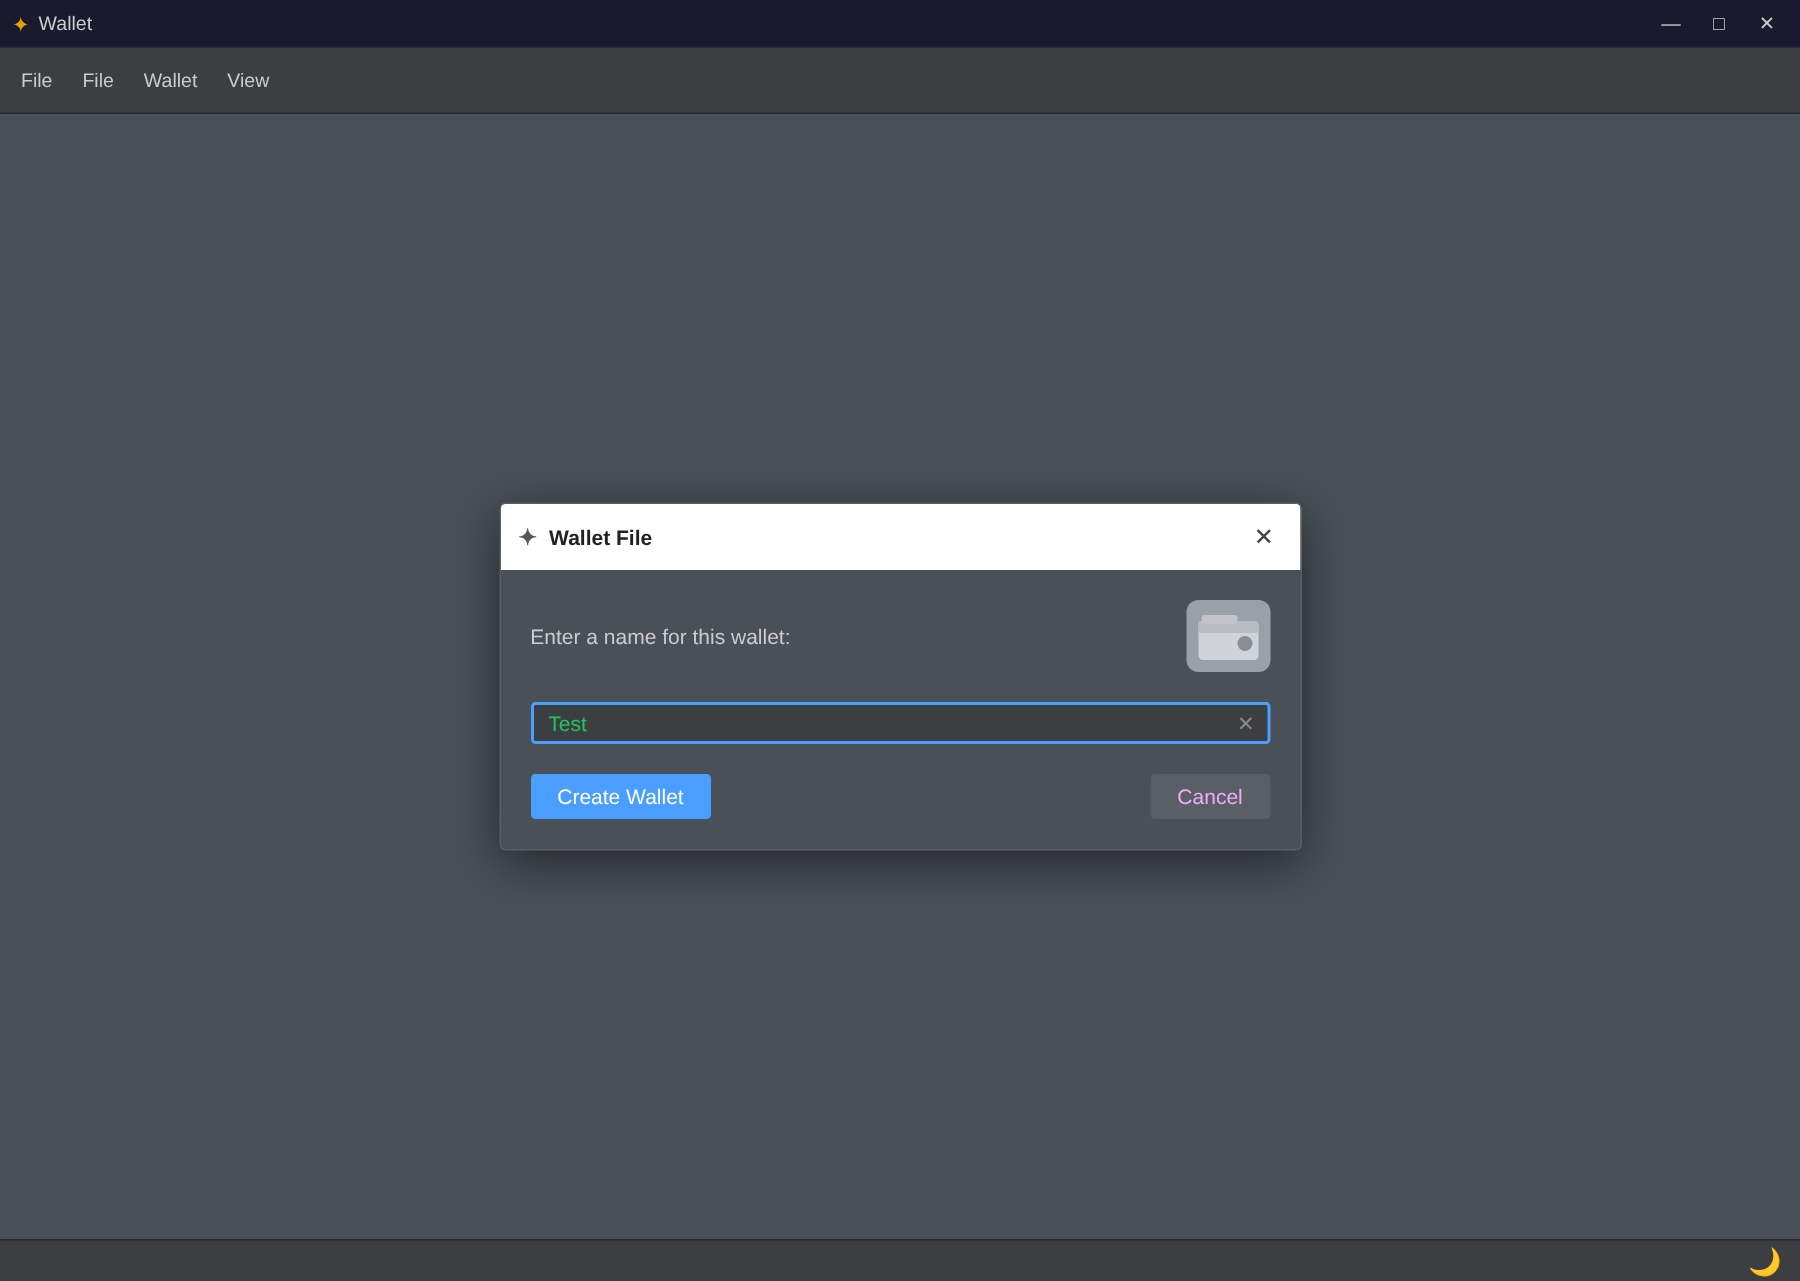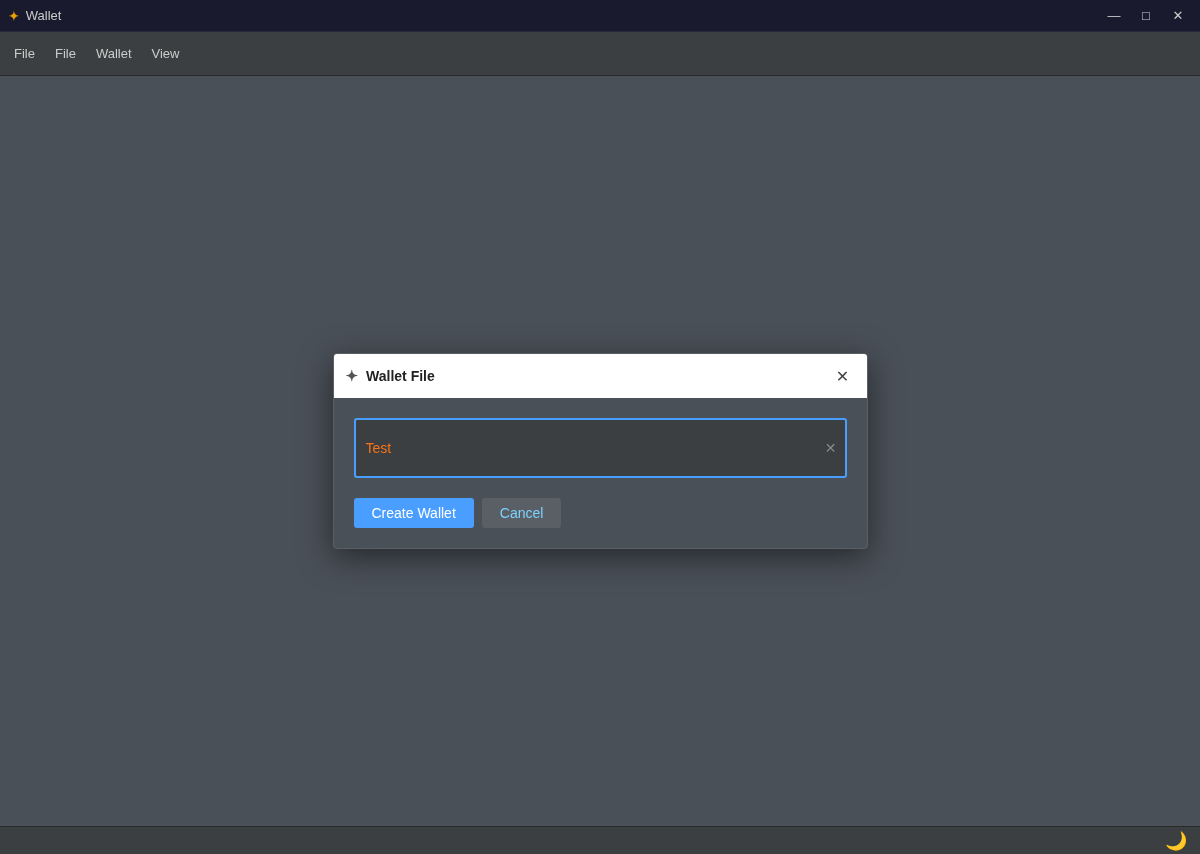--- a/index.html
+++ b/index.html
@@ -178,58 +178,58 @@
       border-radius: 3px;
       background: #3c3f41;
       margin-bottom: 20px;
       padding: 0 4px;
     }
     .wallet-name-input {
       flex: 1;
       background: transparent;
       border: none;
       outline: none;
-      color: #f97316;
-      font-size: 14px;
-      padding: 20px 6px;
+      color: #22c55e;
+      font-size: 14px;
+      padding: 4px 6px;
     }
     .input-clear-btn {
       width: 20px;
       height: 20px;
       background: none;
       border: none;
       color: #888;
       cursor: pointer;
       font-size: 14px;
       display: flex;
       align-items: center;
       justify-content: center;
     }
 
     .dialog-buttons {
       display: flex;
-      justify-content: flex-start;
+      justify-content: space-between;
       gap: 8px;
     }
     .btn-create {
       padding: 7px 18px;
       background: #4a9eff;
       border: none;
       border-radius: 3px;
       color: white;
       font-size: 14px;
       cursor: pointer;
       font-weight: 500;
     }
     .btn-cancel {
       padding: 7px 18px;
       background: #5a5f65;
       border: none;
       border-radius: 3px;
-      color: #7dd3fc;
+      color: #f0abfc;
       font-size: 14px;
       cursor: pointer;
     }
   </style>
 </head>
 <body>
 
 <div class="title-bar">
   <div class="title-bar-left">
     <span class="sparrow-icon">✦</span>
@@ -255,20 +255,32 @@
 
       <div class="dialog-titlebar">
         <div class="dialog-title-left">
           <span class="dialog-title-icon">✦</span>
           <span>Wallet File</span>
         </div>
         <button class="dialog-close-btn">✕</button>
       </div>
 
       <div class="dialog-body">
+        <div class="dialog-prompt-row">
+          <span class="dialog-prompt-text">Enter a name for this wallet:</span>
+          <div class="wallet-icon-container">
+
+            <svg class="wallet-svg" viewBox="0 0 44 36" xmlns="http://www.w3.org/2000/svg">
+              <rect x="2" y="8" width="40" height="26" rx="3" ry="3" fill="#d0d4d8"></rect>
+              <rect x="2" y="8" width="40" height="8" rx="2" ry="2" fill="#b8bcc0"></rect>
+              <rect x="4" y="4" width="24" height="6" rx="2" ry="2" fill="#c0c4c8"></rect>
+              <rect x="28" y="18" width="10" height="10" rx="5" ry="5" fill="#888e94"></rect>
+            </svg>
+          </div>
+        </div>
 
         <div class="input-row">
           <input class="wallet-name-input" type="text" value="Test" style="">
           <button class="input-clear-btn">✕</button>
         </div>
 
         <div class="dialog-buttons">
           <button class="btn-create">Create Wallet</button>
           <button class="btn-cancel">Cancel</button>
         </div>

